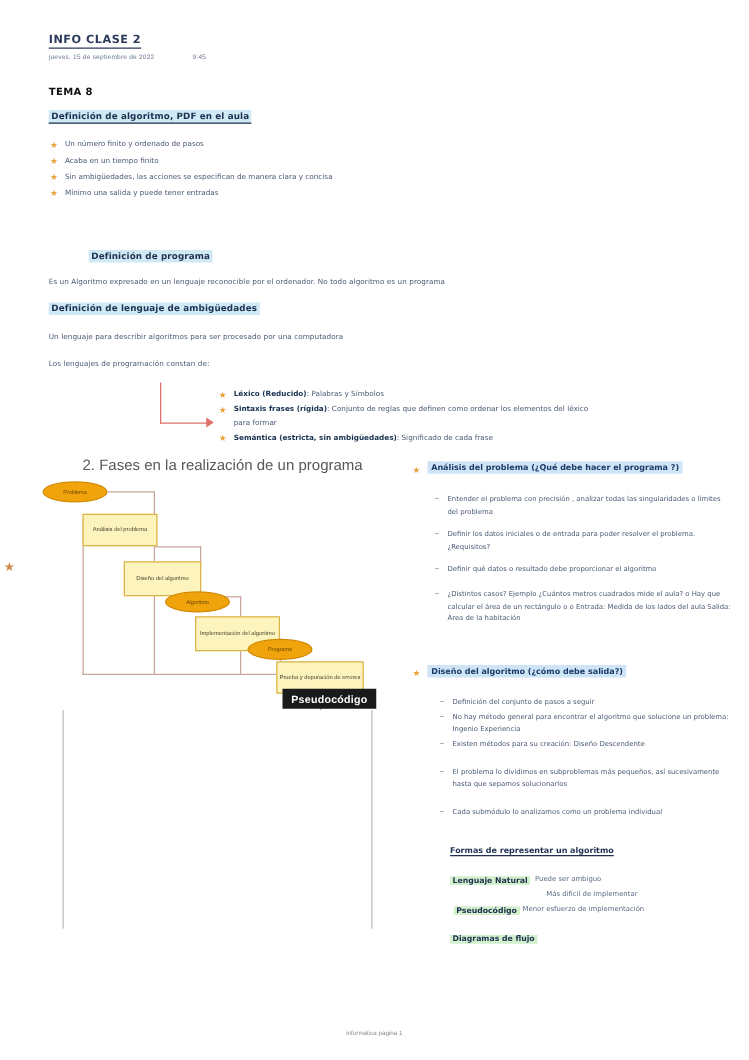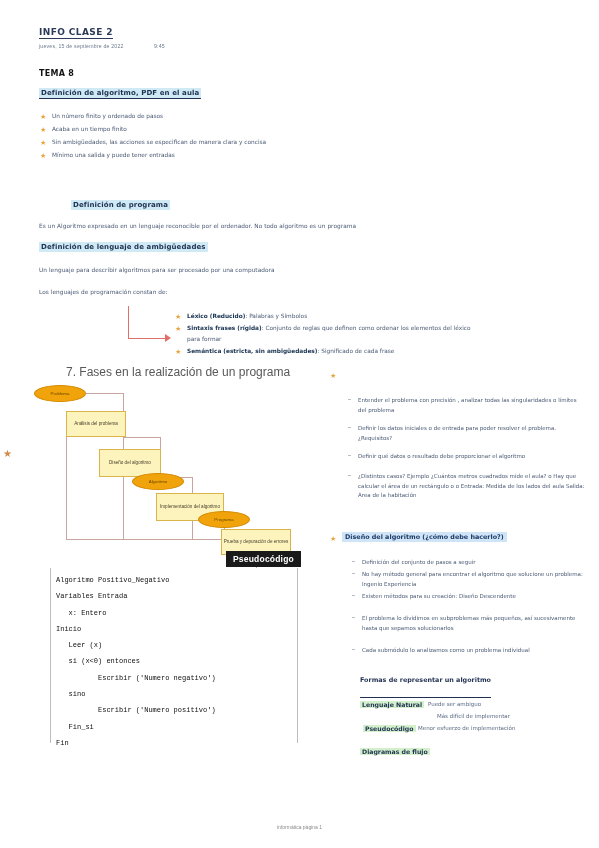--- a/index.html
+++ b/index.html
@@ -137,21 +137,21 @@
     position:absolute;
     font-family:"DejaVu Sans", sans-serif;
     font-size:5.5px;color:#4a5a74;line-height:9.6px;
   }
   .dash{position:absolute;font-size:5.5px;color:#4a5a74;}
 
   .fr-head{
     position:absolute;left:360px;top:676px;
     font-family:"DejaVu Sans", sans-serif;
     font-size:6.4px;font-weight:bold;color:#1f3050;
-    border-bottom:1px solid #1f3050;padding-bottom:13px;
+    border-bottom:1px solid #1f3050;padding-bottom:0px;
   }
   .fr-tag{
     position:absolute;
     font-family:"DejaVu Sans", sans-serif;
     font-size:6.2px;font-weight:bold;color:#1f3050;
     background:#d3f0cd;padding:0 2px;
   }
   .fr-desc{
     position:absolute;
     font-family:"DejaVu Sans", sans-serif;
@@ -216,21 +216,21 @@
   <div class="bul-txt" style="left:187px;top:336px;">para formar</div>
 
   <div class="star" style="left:175px;top:348px;">★</div>
   <div class="bul-txt" style="left:187px;top:348px;">
     <span class="lex-b">Semántica (estricta, sin ambigüedades)</span><span>:</span>
     <span>Significado de cada frase</span>
   </div>
 
   <div class="margin-star">★</div>
 
-  <div class="diag-title">7. Fases en la realización de un programa</div>
+  <div class="diag-title">2. Fases en la realización de un programa</div>
 
   <div class="diagram">
 
     <div class="lnk lnk-h" style="left:58px;top:8px;width:38px;"></div>
     <div class="lnk lnk-v" style="left:95px;top:8px;height:22px;"></div>
     <div class="lnk lnk-h" style="left:95px;top:52px;width:38px;"></div>
     <div class="lnk lnk-v" style="left:132px;top:52px;height:18px;"></div>
     <div class="lnk lnk-h" style="left:132px;top:92px;width:33px;"></div>
     <div class="lnk lnk-v" style="left:164px;top:92px;height:18px;"></div>
     <div class="lnk lnk-h" style="left:164px;top:126px;width:33px;"></div>
@@ -253,48 +253,38 @@
 
     <div class="node" style="left:128px;top:108px;width:68px;height:28px;">Implementación del algoritmo</div>
 
     <div class="oval" style="left:170px;top:126px;width:52px;height:17px;">Programa</div>
 
     <div class="node" style="left:193px;top:144px;width:70px;height:26px;">Prueba y depuración de errores</div>
   </div>
 
   <div class="pc-label">Pseudocódigo</div>
   <div class="pc-box"></div>
-  <div class="pc-code">Algoritmo Positivo_Negativo
-Variables Entrada
-   x: Entero
-Inicio
-   Leer (x)
-   si (x&lt;0) entonces
-          Escribir ('Numero negativo')
-   sino
-          Escribir ('Numero positivo')
-   Fin_si
-Fin</div>
 
   <div class="rc-star" style="left:330px;top:372px;">★</div>
+  <div class="rc-head" style="left:342px;top:369px;">Análisis del problema (¿Qué debe hacer el programa ?)</div>
 
   <div class="dash" style="left:348px;top:396px;">–</div>
   <div class="rc-item" style="left:358px;top:396px;width:228px;">Entender el problema con precisión , analizar todas las singularidades o límites del problema</div>
 
   <div class="dash" style="left:348px;top:424px;">–</div>
   <div class="rc-item" style="left:358px;top:424px;width:228px;">Definir los datos iniciales o de entrada para poder resolver el problema. ¿Requisitos?</div>
 
   <div class="dash" style="left:348px;top:452px;">–</div>
   <div class="rc-item" style="left:358px;top:452px;width:228px;">Definir qué datos o resultado debe proporcionar el algoritmo</div>
 
   <div class="dash" style="left:348px;top:472px;">–</div>
   <div class="rc-item" style="left:358px;top:472px;width:228px;">¿Distintos casos? Ejemplo ¿Cuántos metros cuadrados mide el aula? o Hay que calcular el área de un rectángulo o o Entrada: Medida de los lados del aula Salida: Área de la habitación</div>
 
   <div class="rc-star" style="left:330px;top:535px;">★</div>
-  <div class="rc-head" style="left:342px;top:532px;">Diseño del algoritmo  (¿cómo debe hacerlo?)</div>
+  <div class="rc-head" style="left:342px;top:532px;">Diseño del algoritmo  (¿cómo debe salida?)</div>
 
   <div class="dash" style="left:352px;top:558px;">–</div>
   <div class="rc-item" style="left:362px;top:558px;width:224px;">Definición del conjunto de pasos a seguir</div>
 
   <div class="dash" style="left:352px;top:570px;">–</div>
   <div class="rc-item" style="left:362px;top:570px;width:224px;">No hay método general para encontrar el algoritmo que solucione un problema: Ingenio Experiencia</div>
 
   <div class="dash" style="left:352px;top:592px;">–</div>
   <div class="rc-item" style="left:362px;top:592px;width:224px;">Existen métodos para su creación: Diseño Descendente</div>
 

